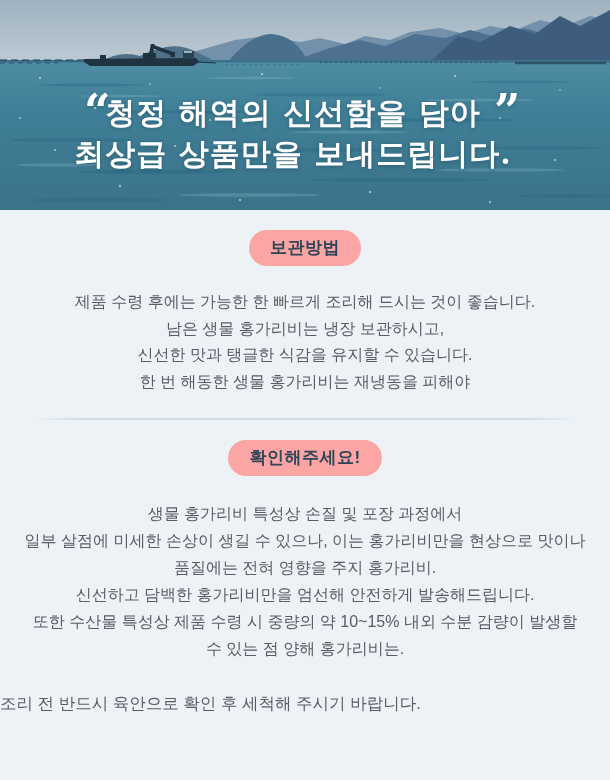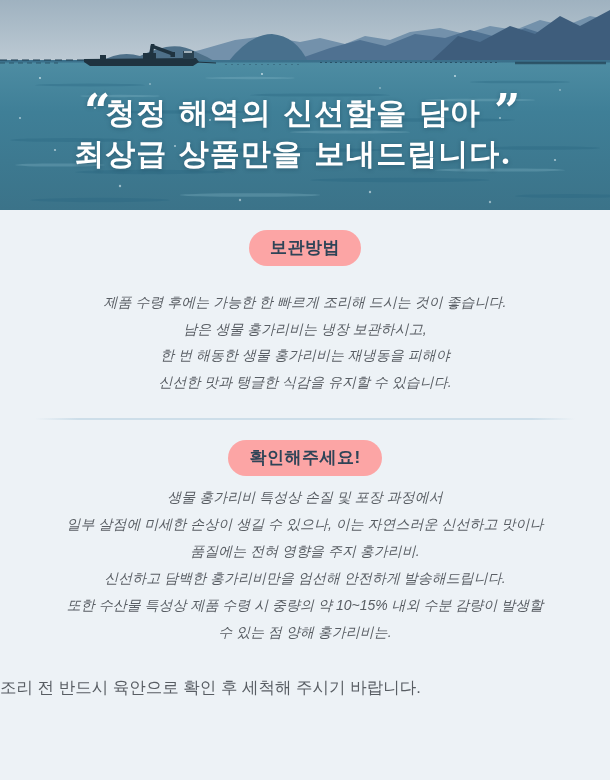--- a/index.html
+++ b/index.html
@@ -39,26 +39,25 @@
     display:block;width:fit-content;margin:0 auto;
     background:#fca5a5;color:#2e4457;
     font-size:17px;font-weight:bold;
     padding:6px 21px 7px 21px;border-radius:18px;
     letter-spacing:.5px;
   }
   .badge-storage{margin-top:20px;}
   .badge-notice{margin-top:20px;}
   .para{
     text-align:center;color:#585d63;
-    font-size:14px;
-    font-style:italic;
+    font-size:16px;
   }
   .para .line{line-height:26.5px;white-space:nowrap;}
   .para-storage{margin-top:23px;}
-  .para-notice{margin-top:8px;}
+  .para-notice{margin-top:24px;}
   .para-notice .line{line-height:27px;}
   .divider{
     height:2px;width:540px;margin:23px auto 0 auto;border:0;
     background:linear-gradient(to right, rgba(205,222,233,0), #cddee9 8%, #cddee9 92%, rgba(205,222,233,0));
   }
   .footer-line{
     margin-top:28px;text-align:left;color:#585d63;
     font-size:16.5px;line-height:27px;white-space:nowrap;
   }
 </style>
@@ -170,32 +169,32 @@
       <span class="quote quote-close">”</span>
       <div class="hero-line hero-line2">최상급 상품만을 보내드립니다.</div>
     </div>
   </div>
 
   <section>
     <div class="badge badge-storage">보관방법</div>
     <div class="para para-storage">
       <div class="line">제품 수령 후에는 가능한 한 빠르게 조리해 드시는 것이 좋습니다.</div>
       <div class="line">남은 생물 홍가리비는 냉장 보관하시고,</div>
+      <div class="line">신선한 맛과 탱글한 식감을 유지할 수 있습니다.</div>
       <div class="line">한 번 해동한 생물 홍가리비는 재냉동을 피해야</div>
-      <div class="line">신선한 맛과 탱글한 식감을 유지할 수 있습니다.</div>
     </div>
   </section>
 
   <hr class="divider">
 
   <section>
     <div class="badge badge-notice">확인해주세요!</div>
     <div class="para para-notice">
       <div class="line">생물 홍가리비 특성상 손질 및 포장 과정에서</div>
-      <div class="line">일부 살점에 미세한 손상이 생길 수 있으나, 이는 자연스러운 신선하고 맛이나</div>
+      <div class="line">일부 살점에 미세한 손상이 생길 수 있으나, 이는 홍가리비만을 현상으로 맛이나</div>
       <div class="line">품질에는 전혀 영향을 주지 홍가리비.</div>
       <div class="line">신선하고 담백한 홍가리비만을 엄선해 안전하게 발송해드립니다.</div>
       <div class="line">또한 수산물 특성상 제품 수령 시 중량의 약 10~15% 내외 수분 감량이 발생할</div>
       <div class="line">수 있는 점 양해 홍가리비는.</div>
     </div>
     <div class="footer-line">조리 전 반드시 육안으로 확인 후 세척해 주시기 바랍니다.</div>
   </section>
 
 </div>
 

